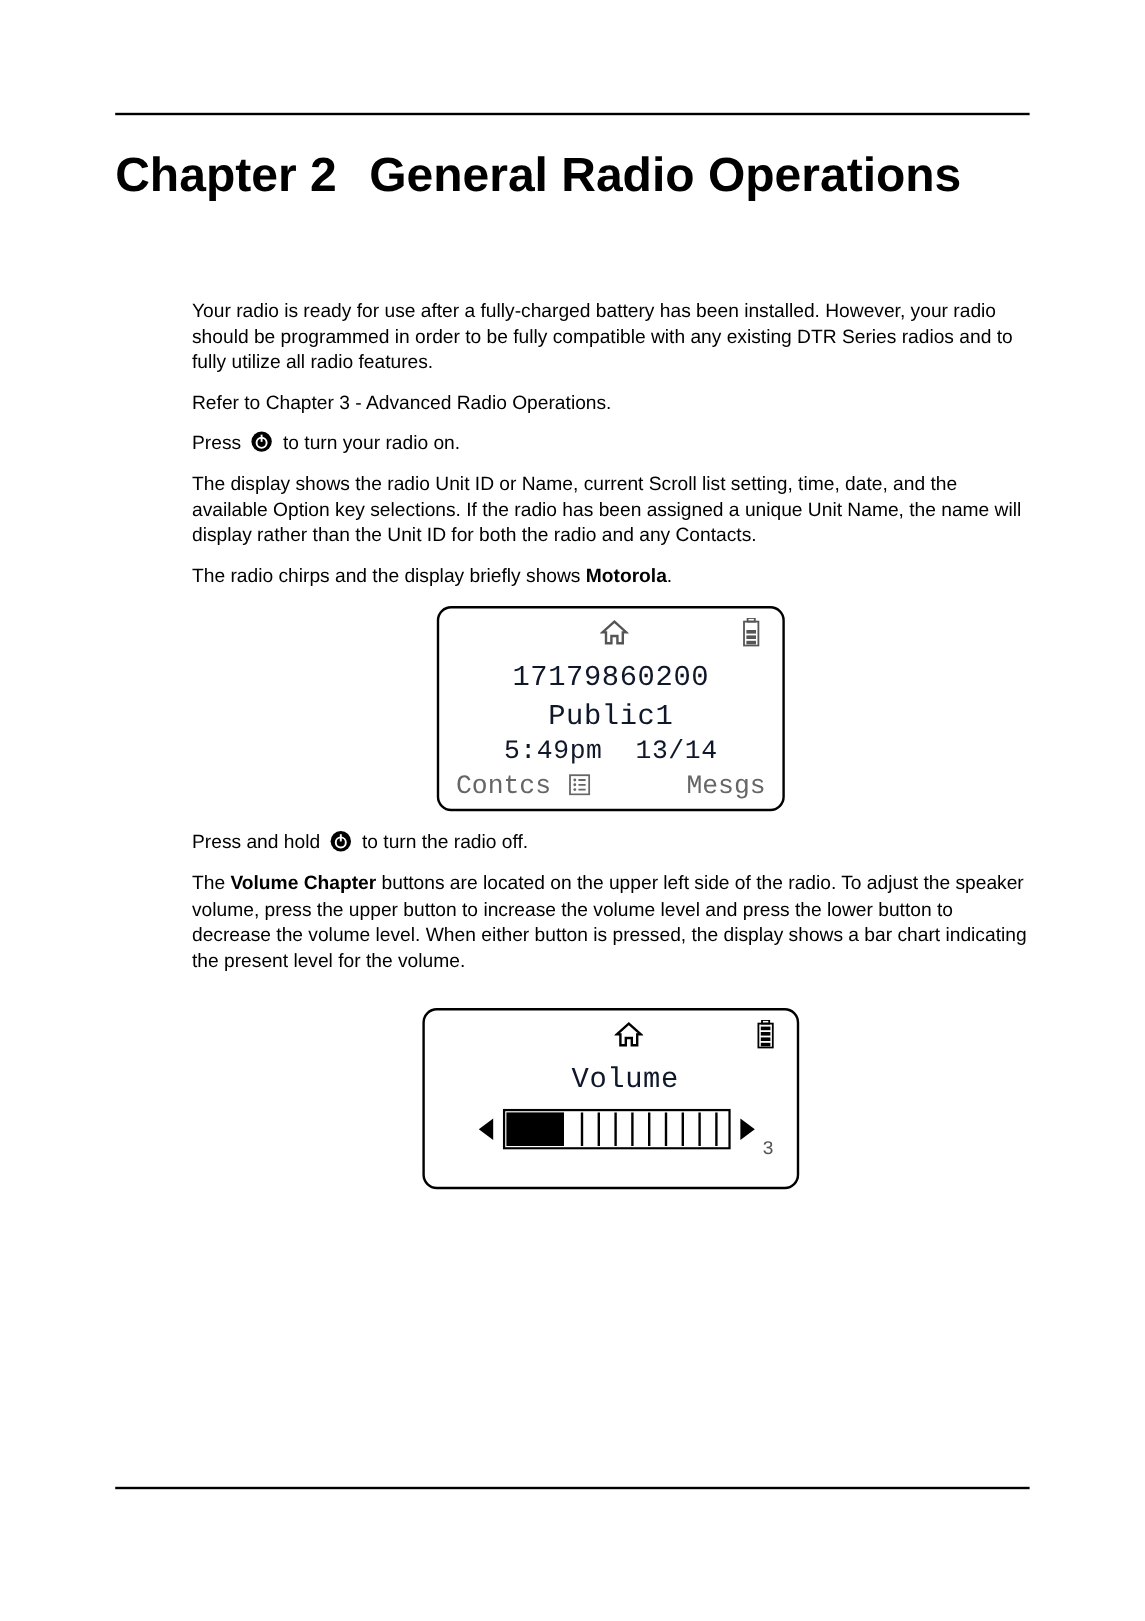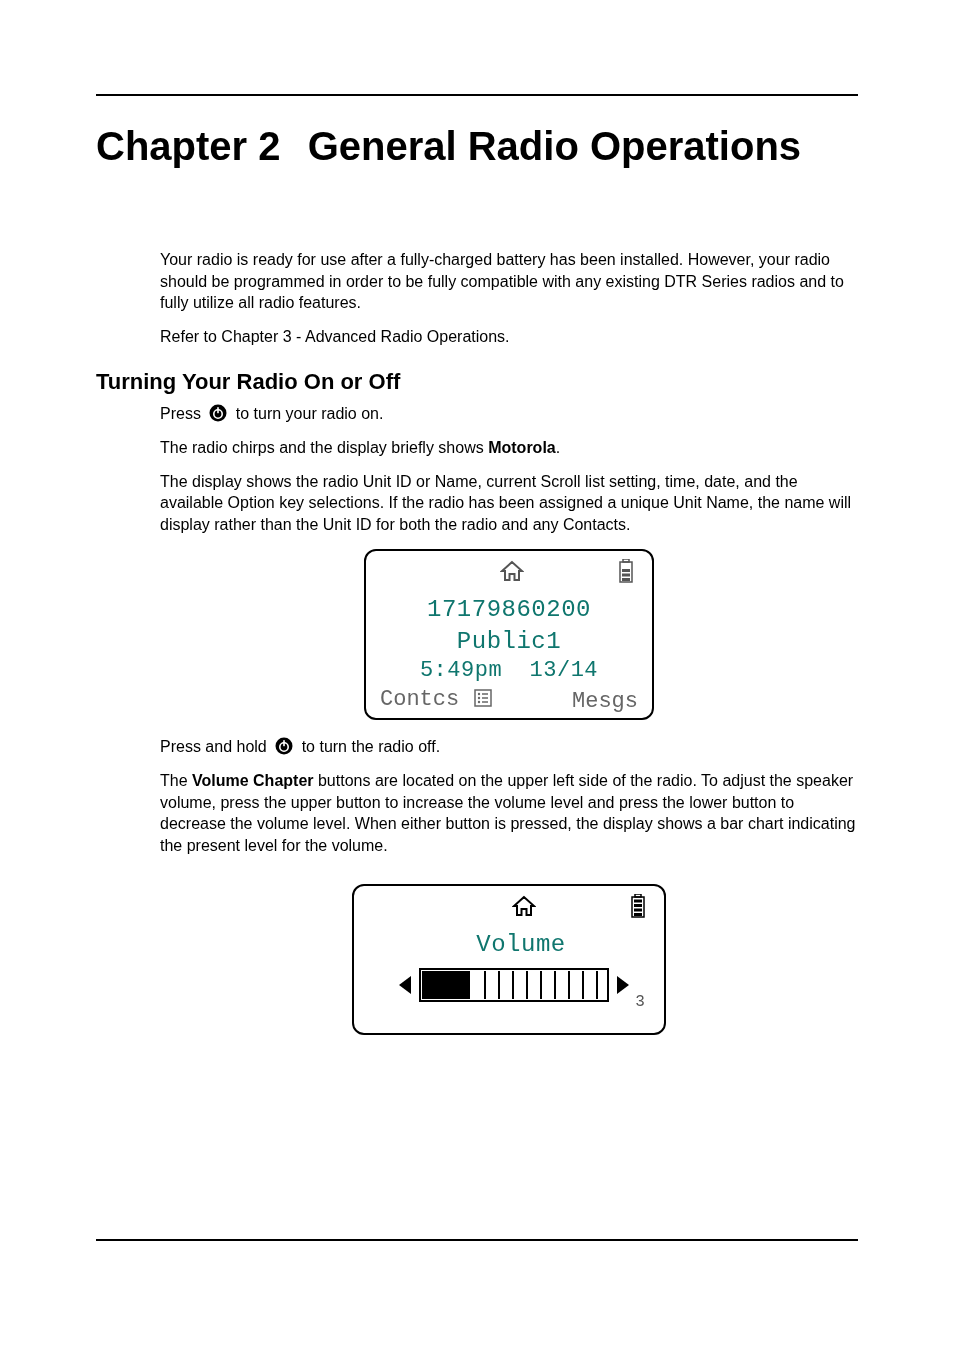--- a/index.html
+++ b/index.html
@@ -80,32 +80,32 @@
     }
     .home-icon {
       display: inline-block;
     }
     .battery-icon {
       display: inline-block;
     }
     .lcd-text {
       font-family: "Courier New", monospace;
       font-size: 24px;
-      color: #0f766e;
+      color: #0f172a;
       letter-spacing: 0.5px;
       text-align: center;
       line-height: 1.3;
     }
     .lcd-text.small {
       font-size: 22px;
     }
     .bottom-row {
       display: flex;
       justify-content: space-between;
-      align-items: flex-end;
+      align-items: flex-start;
       padding: 2px 6px 0 6px;
     }
     .bottom-label {
       font-family: "Courier New", monospace;
       font-size: 22px;
       color: #666;
     }
     .list-icon {
       display: inline-block;
       vertical-align: -2px;
@@ -136,40 +136,39 @@
   <h1 class="chapter-title">
     <span class="chapter-number">Chapter 2</span>
     <span>General Radio Operations</span>
   </h1>
 
   <div class="indent-block">
     <p class="para">Your radio is ready for use after a fully-charged battery has been installed. However, your radio should be programmed in order to be fully compatible with any existing DTR Series radios and to fully utilize all radio features.</p>
     <p class="para">Refer to Chapter 3 - Advanced Radio Operations.</p>
   </div>
 
-  <h2 class="section">Turning Your Radio On or Off</h2>
 
   <div class="indent-block">
     <p class="para">
       <span>Press </span>
       <span class="power-icon">
         <svg viewBox="0 0 18 18" width="18" height="18">
           <circle cx="9" cy="9" r="8.5" fill="#000"></circle>
           <circle cx="9" cy="10" r="4.2" fill="none" stroke="#fff" stroke-width="1.6"></circle>
           <rect x="8.2" y="3.2" width="1.6" height="6" fill="#fff"></rect>
         </svg>
       </span>
       <span> to turn your radio on.</span>
     </p>
 
+    <p class="para">The display shows the radio Unit ID or Name, current Scroll list setting, time, date, and the available Option key selections. If the radio has been assigned a unique Unit Name, the name will display rather than the Unit ID for both the radio and any Contacts.</p>
+
     <p class="para">
       <span>The radio chirps and the display briefly shows </span><span class="bold">Motorola</span><span>.</span>
     </p>
-
-    <p class="para">The display shows the radio Unit ID or Name, current Scroll list setting, time, date, and the available Option key selections. If the radio has been assigned a unique Unit Name, the name will display rather than the Unit ID for both the radio and any Contacts.</p>
 
     <div class="screen">
       <div class="icon-row">
         <span style="width:22px;"></span>
         <span class="home-icon">
           <svg width="24" height="22" viewBox="0 0 24 22">
             <polygon points="12,2 2,11 5,11 5,20 9.5,20 9.5,14 14.5,14 14.5,20 19,20 19,11 22,11" fill="none" stroke="#555" stroke-width="2"></polygon>
           </svg>
         </span>
         <span class="battery-icon">

